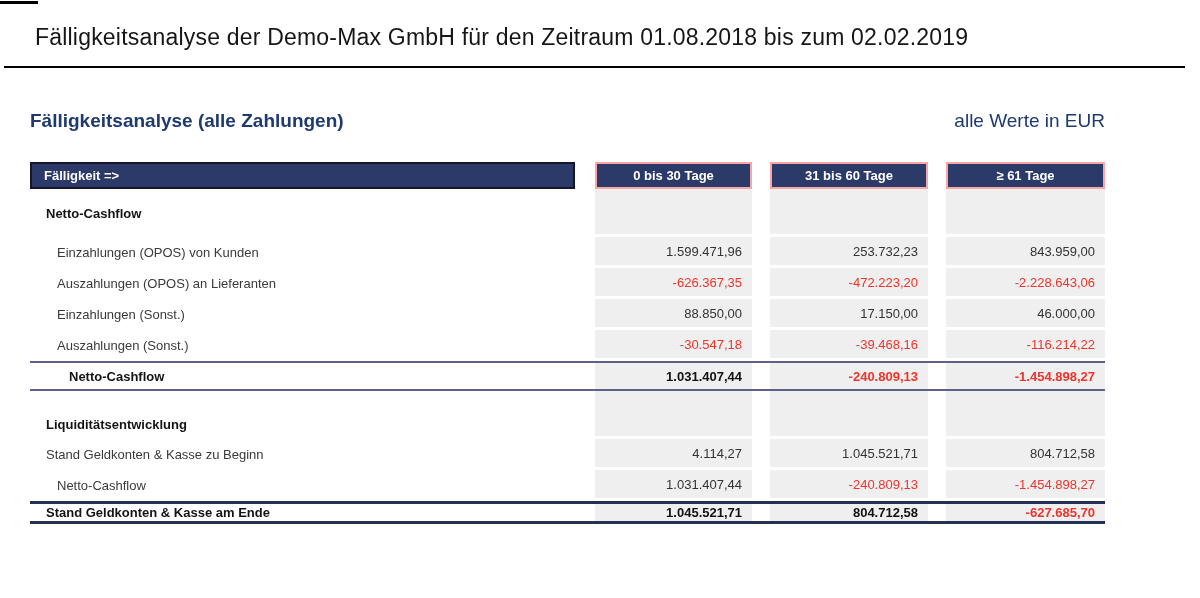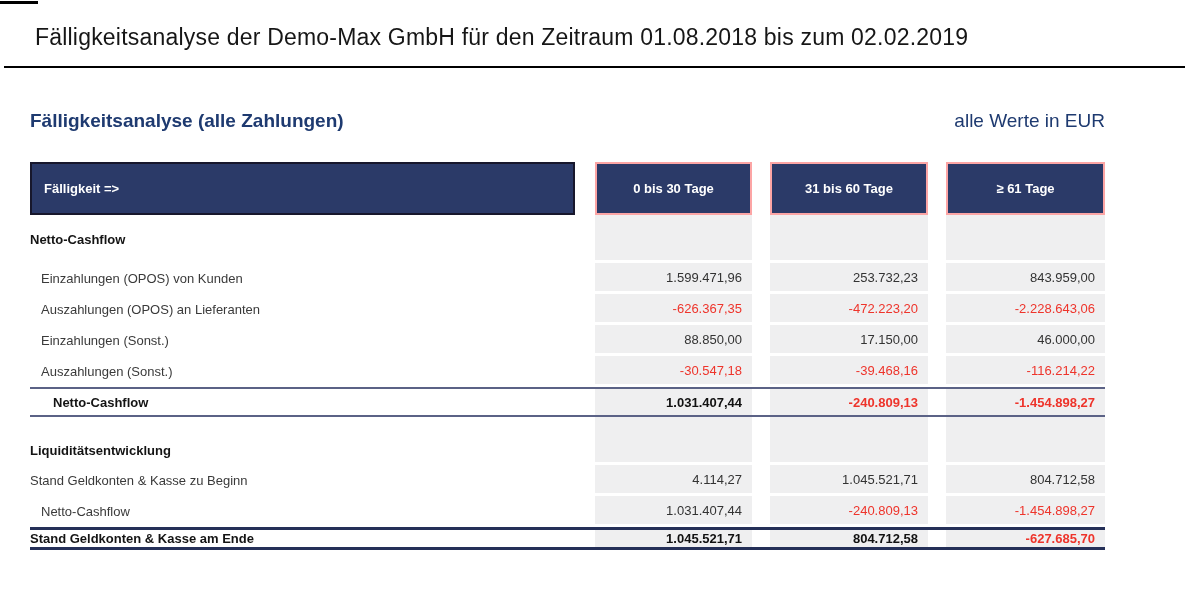--- a/index.html
+++ b/index.html
@@ -17,32 +17,32 @@
   .section-head { position:absolute; left:30px; top:110px; width:1075px;
                   display:flex; justify-content:space-between; align-items:flex-end; }
   .section-title { font-size:19px; font-weight:bold; color:#1e3a70; }
   .unit-note { font-size:19px; font-weight:normal; color:#1e3a70; }
 
   
   .table { position:absolute; left:30px; top:162px; width:1075px; }
   .row { display:grid; grid-template-columns:545px 20px 157px 18px 158px 18px 159px; }
 
   
-  .hdr-row { height:53px; }
+  .hdr-row { height:27px; }
   .hdr-label { background:#2b3a68; border:2px solid #17172c; color:#fff;
                font-size:13px; font-weight:bold; display:flex; align-items:center;
                padding-left:12px; }
   .hdr-box { background:#2b3a68; border:2px solid #fca5a5; color:#fff;
              font-size:13px; font-weight:bold; display:flex; align-items:center;
              justify-content:center; }
   .gap { background:#fff; }
 
   
   .cell-label { background:#fff; display:flex; align-items:center;
-                font-size:13px; color:#3a3a3a; white-space:nowrap; }
+                font-size:13px; color:#3a3a3a; white-space:nowrap;margin-left:16px; }
   .cell-val { background:#efeff0; display:flex; align-items:center; justify-content:flex-end;
               padding-right:10px; font-size:13px; color:#333; border-bottom:3px solid #fff; }
   .r-item      { height:31px; }
   .r-section-start { height:48px; }
   .r-section   { height:30px; }
   .r-spacer    { height:18px; }
   .r-total     { height:30px; border-top:2px solid #5b6286; border-bottom:2px solid #5b6286; }
   .r-grand     { height:23px; border-top:3px solid #253058; border-bottom:3px solid #253058; }
   .r-total .cell-val, .r-grand .cell-val, .r-spacer .cell-val { border-bottom:none; }
   .r-section-start .cell-label, .r-section .cell-label,

